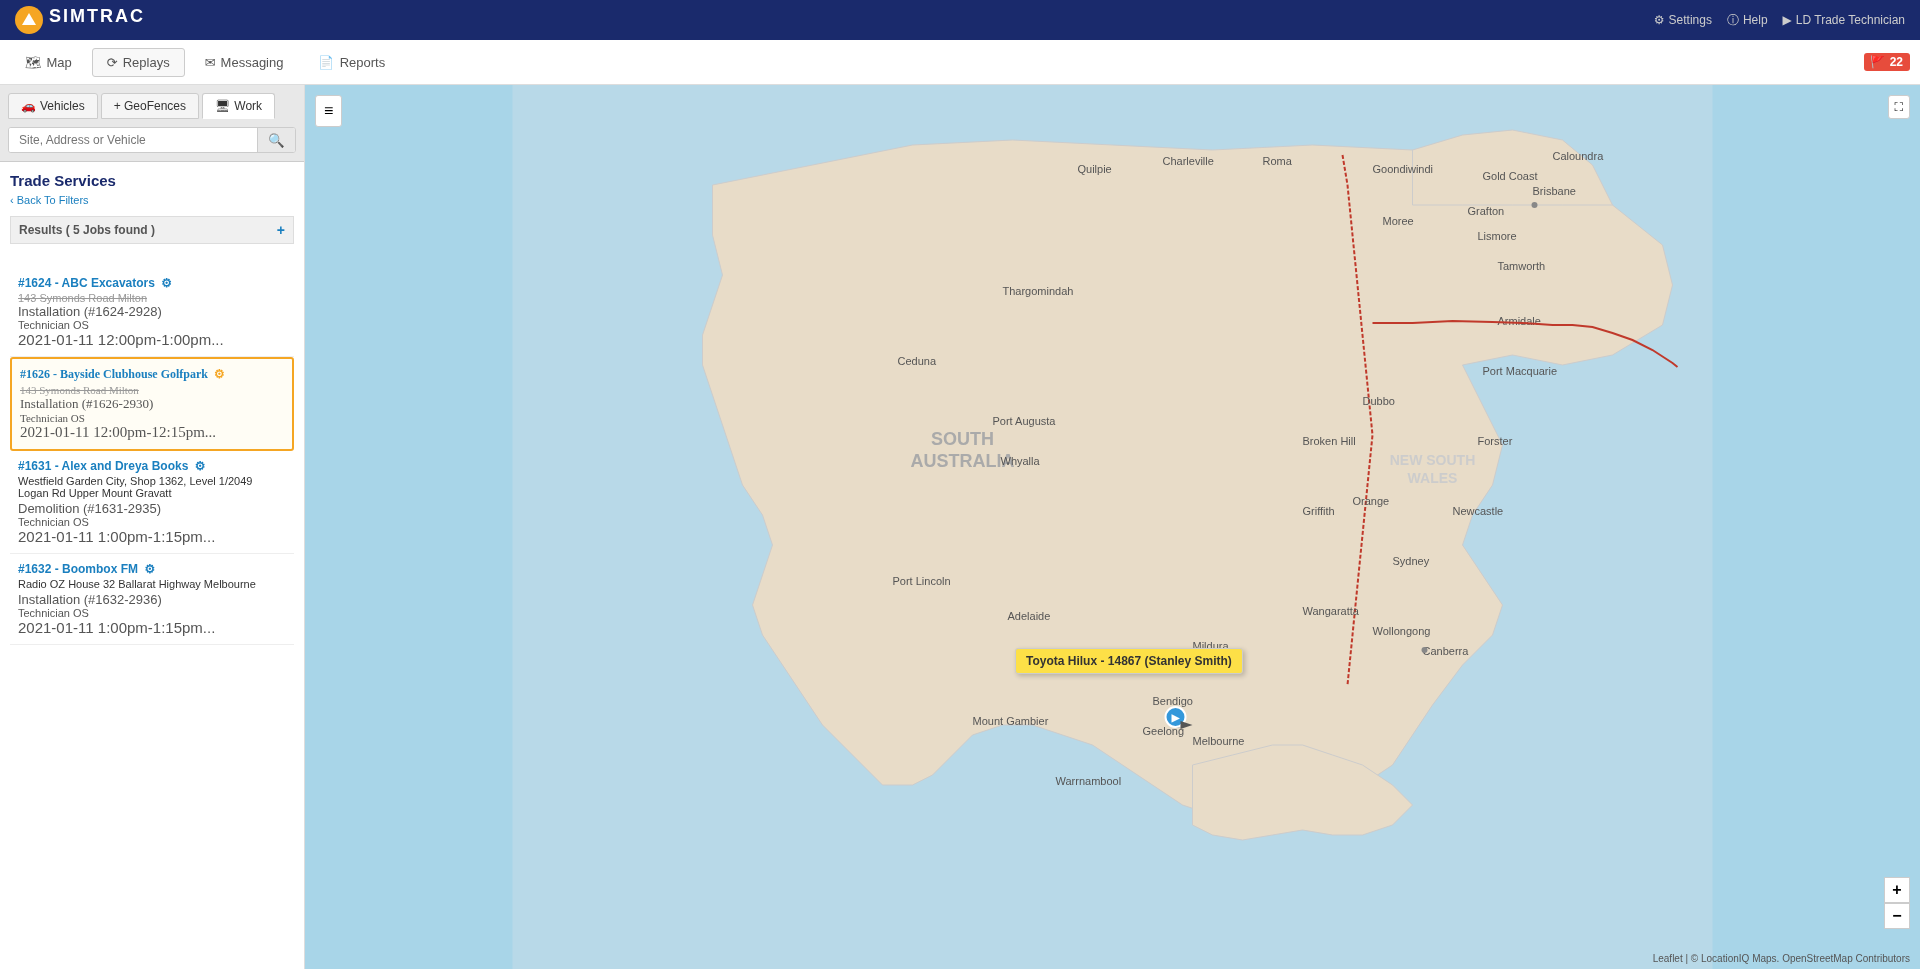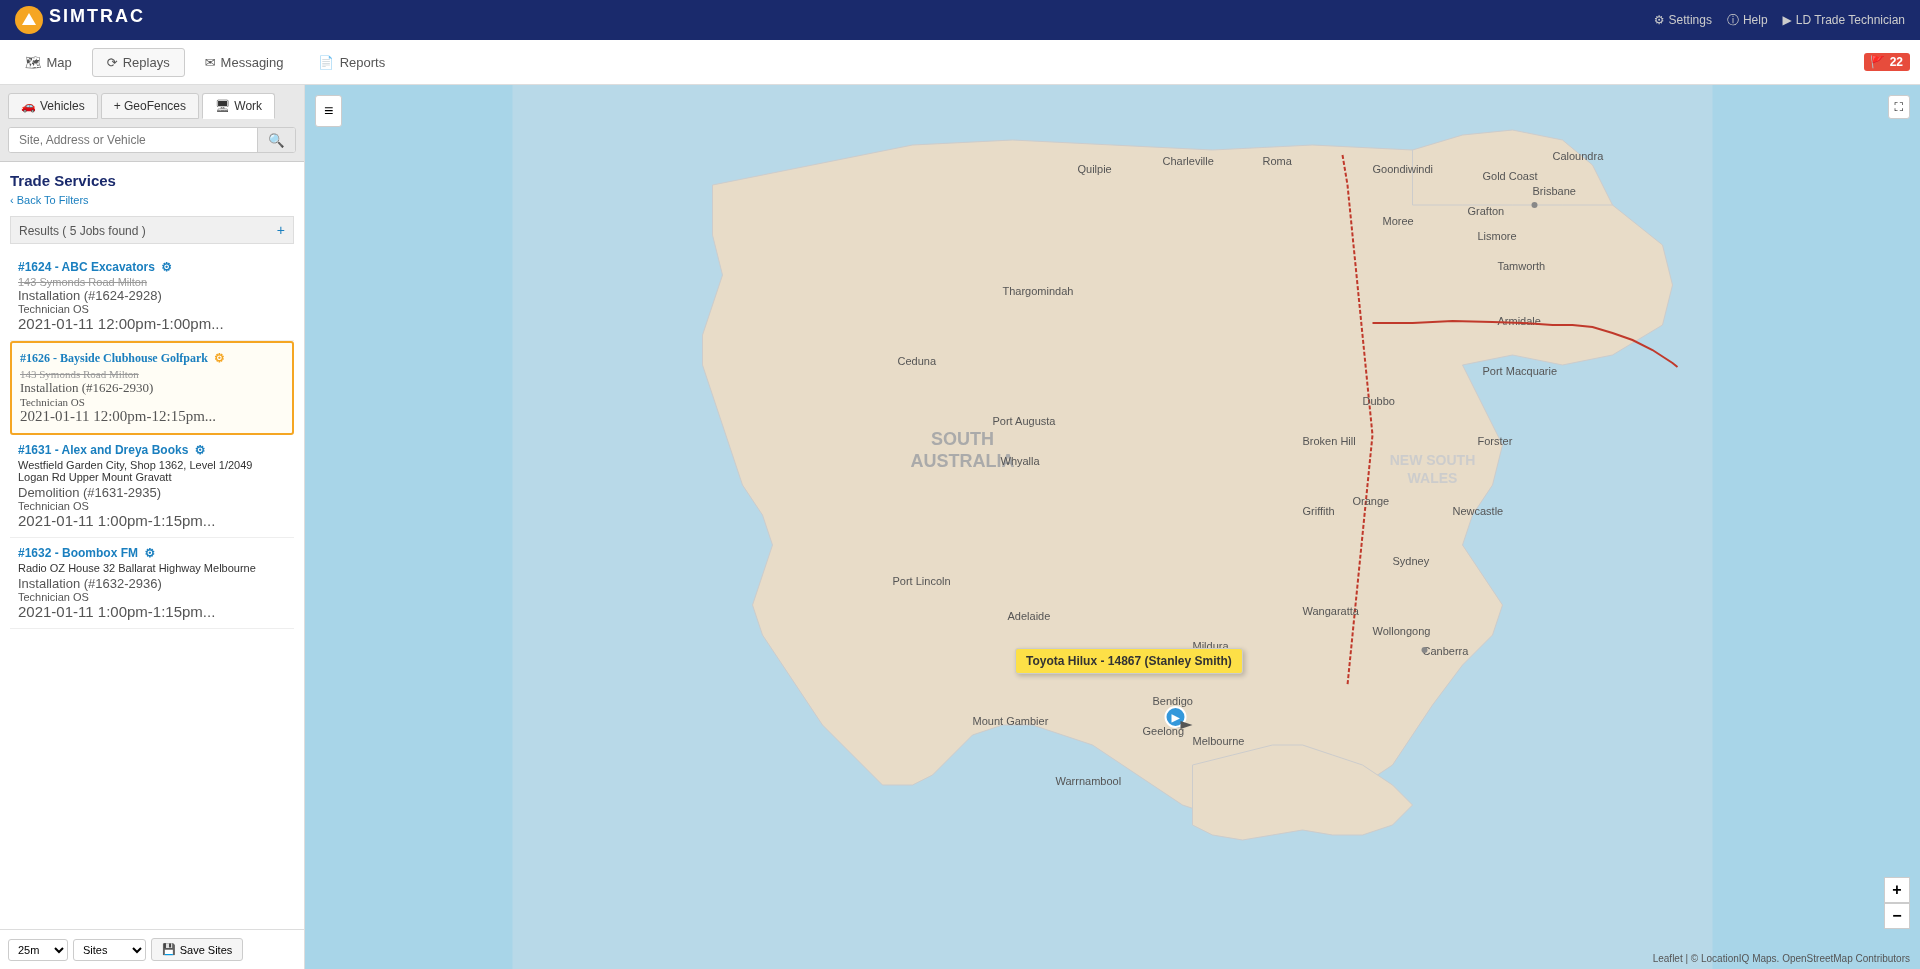--- a/index.html
+++ b/index.html
@@ -181,27 +181,28 @@
       cursor: pointer;
       margin-bottom: 10px;
       display: flex;
       align-items: center;
       gap: 3px;
     }
 
     .results-header {
       display: flex;
       justify-content: space-between;
-      align-items: flex-end;
+      align-items: center;
       padding: 5px 8px;
       background: #f0f0f0;
       border: 1px solid #ddd;
-      margin-bottom: 8px;
+      margin-bottom: 24px;
       font-size: 12px;
       color: #555;
+      font-weight: bold;
     }
     .add-btn {
       color: #1a7fbf;
       cursor: pointer;
       font-size: 14px;
     }
 
     .job-item {
       padding: 8px;
       border-bottom: 1px solid #eee;
@@ -472,36 +473,20 @@
           <span>#1632 - Boombox FM</span>
           <span style="color:#1a7fbf;margin-left:3px;">⚙</span>
         </div>
         <div class="job-address-alt">Radio OZ House 32 Ballarat Highway Melbourne</div>
         <div class="job-service">Installation (#1632-2936)</div>
         <div class="job-tech">Technician OS</div>
         <div class="job-time">2021-01-11 1:00pm-1:15pm...</div>
       </div>
     </div>
 
-    <div class="sidebar-footer">
-      <select class="footer-select">
-        <option>25m</option>
-        <option>50m</option>
-        <option>100m</option>
-        <option>200m</option>
-      </select>
-      <select class="footer-select">
-        <option>Sites</option>
-        <option>Vehicles</option>
-      </select>
-      <button class="save-sites-btn">
-        <span>💾</span>
-        <span>Save Sites</span>
-      </button>
-    </div>
   </div>
 
   <div class="map-area">
     <svg class="map-svg" viewBox="0 0 1200 884" xmlns="http://www.w3.org/2000/svg">
 
       <rect width="1200" height="884" fill="#b8d9e8"></rect>
 
       <polygon points="
         200,100 300,80 400,60 500,55 600,60 700,65 800,60 900,65 1000,70 1050,90
         1100,120 1150,160 1160,200 1150,240 1100,270 1050,280 1000,270 950,280

